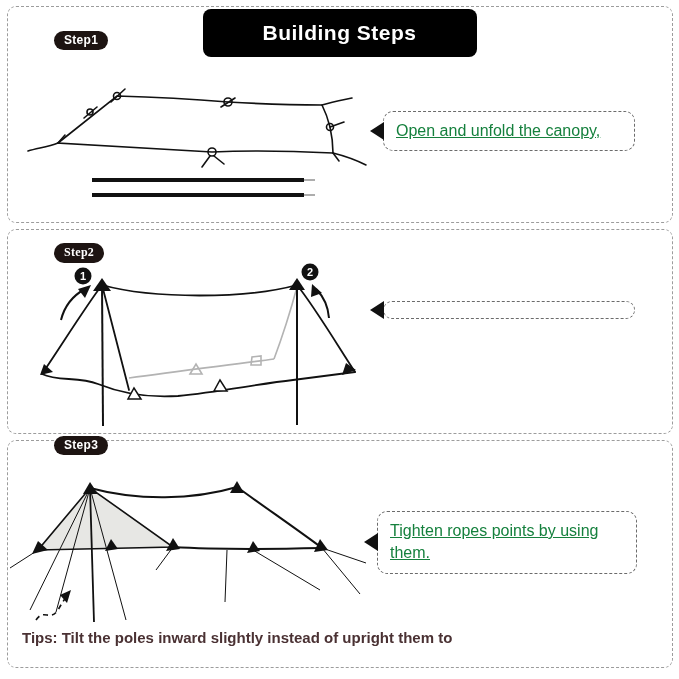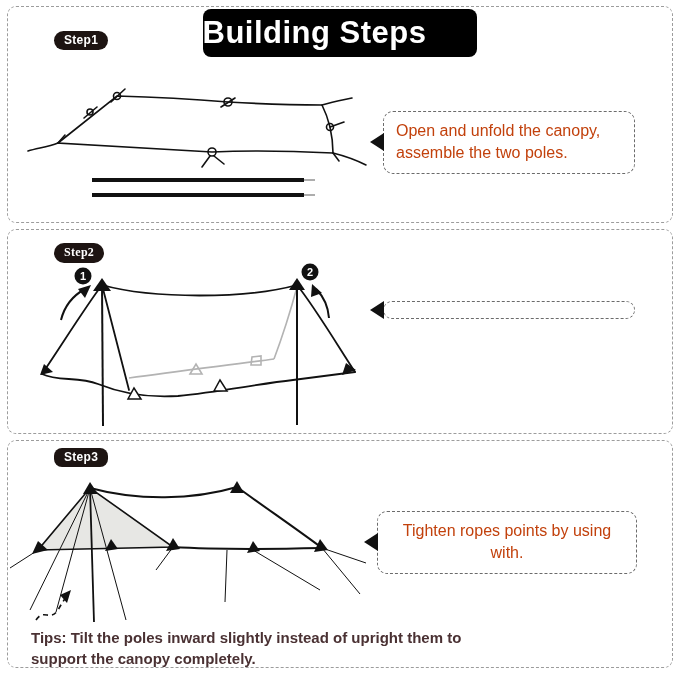--- a/index.html
+++ b/index.html
@@ -10,48 +10,48 @@
   .panel{
     position:absolute;left:7px;width:666px;box-sizing:border-box;
     border:1px dashed #9c9c9c;border-radius:9px;background:#fff;
   }
   #panel1{top:6px;height:217px;}
   #panel2{top:229px;height:205px;}
   #panel3{top:440px;height:228px;}
   .title-box{
     position:absolute;top:9px;left:50%;transform:translateX(-50%);
     width:274px;height:48px;background:#000;border-radius:8px;
-    display:flex;align-items:center;justify-content:flex-start;
-    color:#fff;font-size:31px;font-weight:bold;letter-spacing:0.5px;z-index:5;
+    display:flex;align-items:center;justify-content:center;
+    color:#fff;font-size:21px;font-weight:bold;letter-spacing:0.5px;z-index:5;
   }
   .badge{
     position:absolute;left:54px;background:#1d1412;color:#fff;
     font-size:12px;font-weight:bold;padding:2px 10px 3px 10px;
     border-radius:10px;z-index:4;letter-spacing:0.3px;
   }
-  #badge1{top:31px;} #badge2{top:243px;font-family:Liberation Serif, serif;} #badge3{top:448px;border-radius:8px;}
+  #badge1{top:31px;} #badge2{top:243px;font-family:Liberation Serif, serif;} #badge3{top:436px;}
   .callout{
     position:absolute;box-sizing:border-box;border:1.5px dashed #6b6b6b;
-    border-radius:10px;background:#fff;color:#c2410c;font-size:16px;
-    line-height:1.4;padding:8px 12px;z-index:3;
+    border-radius:10px;background:#fff;color:#15803d;font-size:16px;
+    line-height:1.4;padding:8px 12px;z-index:3;text-decoration:underline;
   }
   #callout1{left:383px;top:111px;width:252px;}
   #callout2{left:383px;top:301px;width:252px;}
-  #callout3{left:377px;top:511px;width:260px;text-align:center;}
+  #callout3{left:377px;top:511px;width:260px;}
   .callout .line{white-space:nowrap;}
   .callout-arrow{
     position:absolute;left:-14px;top:50%;margin-top:-9px;width:0;height:0;
     border-top:9px solid transparent;border-bottom:9px solid transparent;
     border-right:14px solid #111;
   }
   .tips{
     position:absolute;left:22px;top:627px;width:450px;z-index:3;
     color:#4a3133;font-size:15px;font-weight:bold;line-height:1.4;
   }
-  .tips .line{white-space:nowrap;margin-left:9px;}
+  .tips .line{white-space:nowrap;}
   svg.illus{position:absolute;z-index:2;}
   #illus1{left:18px;top:68px;}
   #illus2{left:28px;top:258px;}
   #illus3{left:8px;top:470px;}
 </style>
 </head>
 <body>
 
 <div class="panel" id="panel1"></div>
 <div class="panel" id="panel2"></div>
@@ -169,29 +169,27 @@
   </g>
   <g>
     <path d="M28,150 C36,138 42,152 50,140 C54,133 56,130 59,126" stroke="#111" stroke-width="1.6" fill="none" stroke-dasharray="5 4"></path>
     <path d="M63,120 L52,125 L59,133 Z" fill="#111"></path>
   </g>
 </svg>
 
 <div class="callout" id="callout1">
   <div class="callout-arrow"></div>
   <div class="line">Open and unfold the canopy,</div>
-  <div class="line">assemble the two poles.</div>
 </div>
 
 <div class="callout" id="callout2">
   <div class="callout-arrow"></div>
 </div>
 
 <div class="callout" id="callout3">
   <div class="callout-arrow"></div>
   <div class="line">Tighten ropes points by using</div>
-  <div class="line">with.</div>
+  <div class="line">them.</div>
 </div>
 
 <div class="tips">
   <div class="line">Tips: Tilt the poles inward slightly instead of upright them to</div>
-  <div class="line">support the canopy completely.</div>
 </div>
 
 </body></html>

